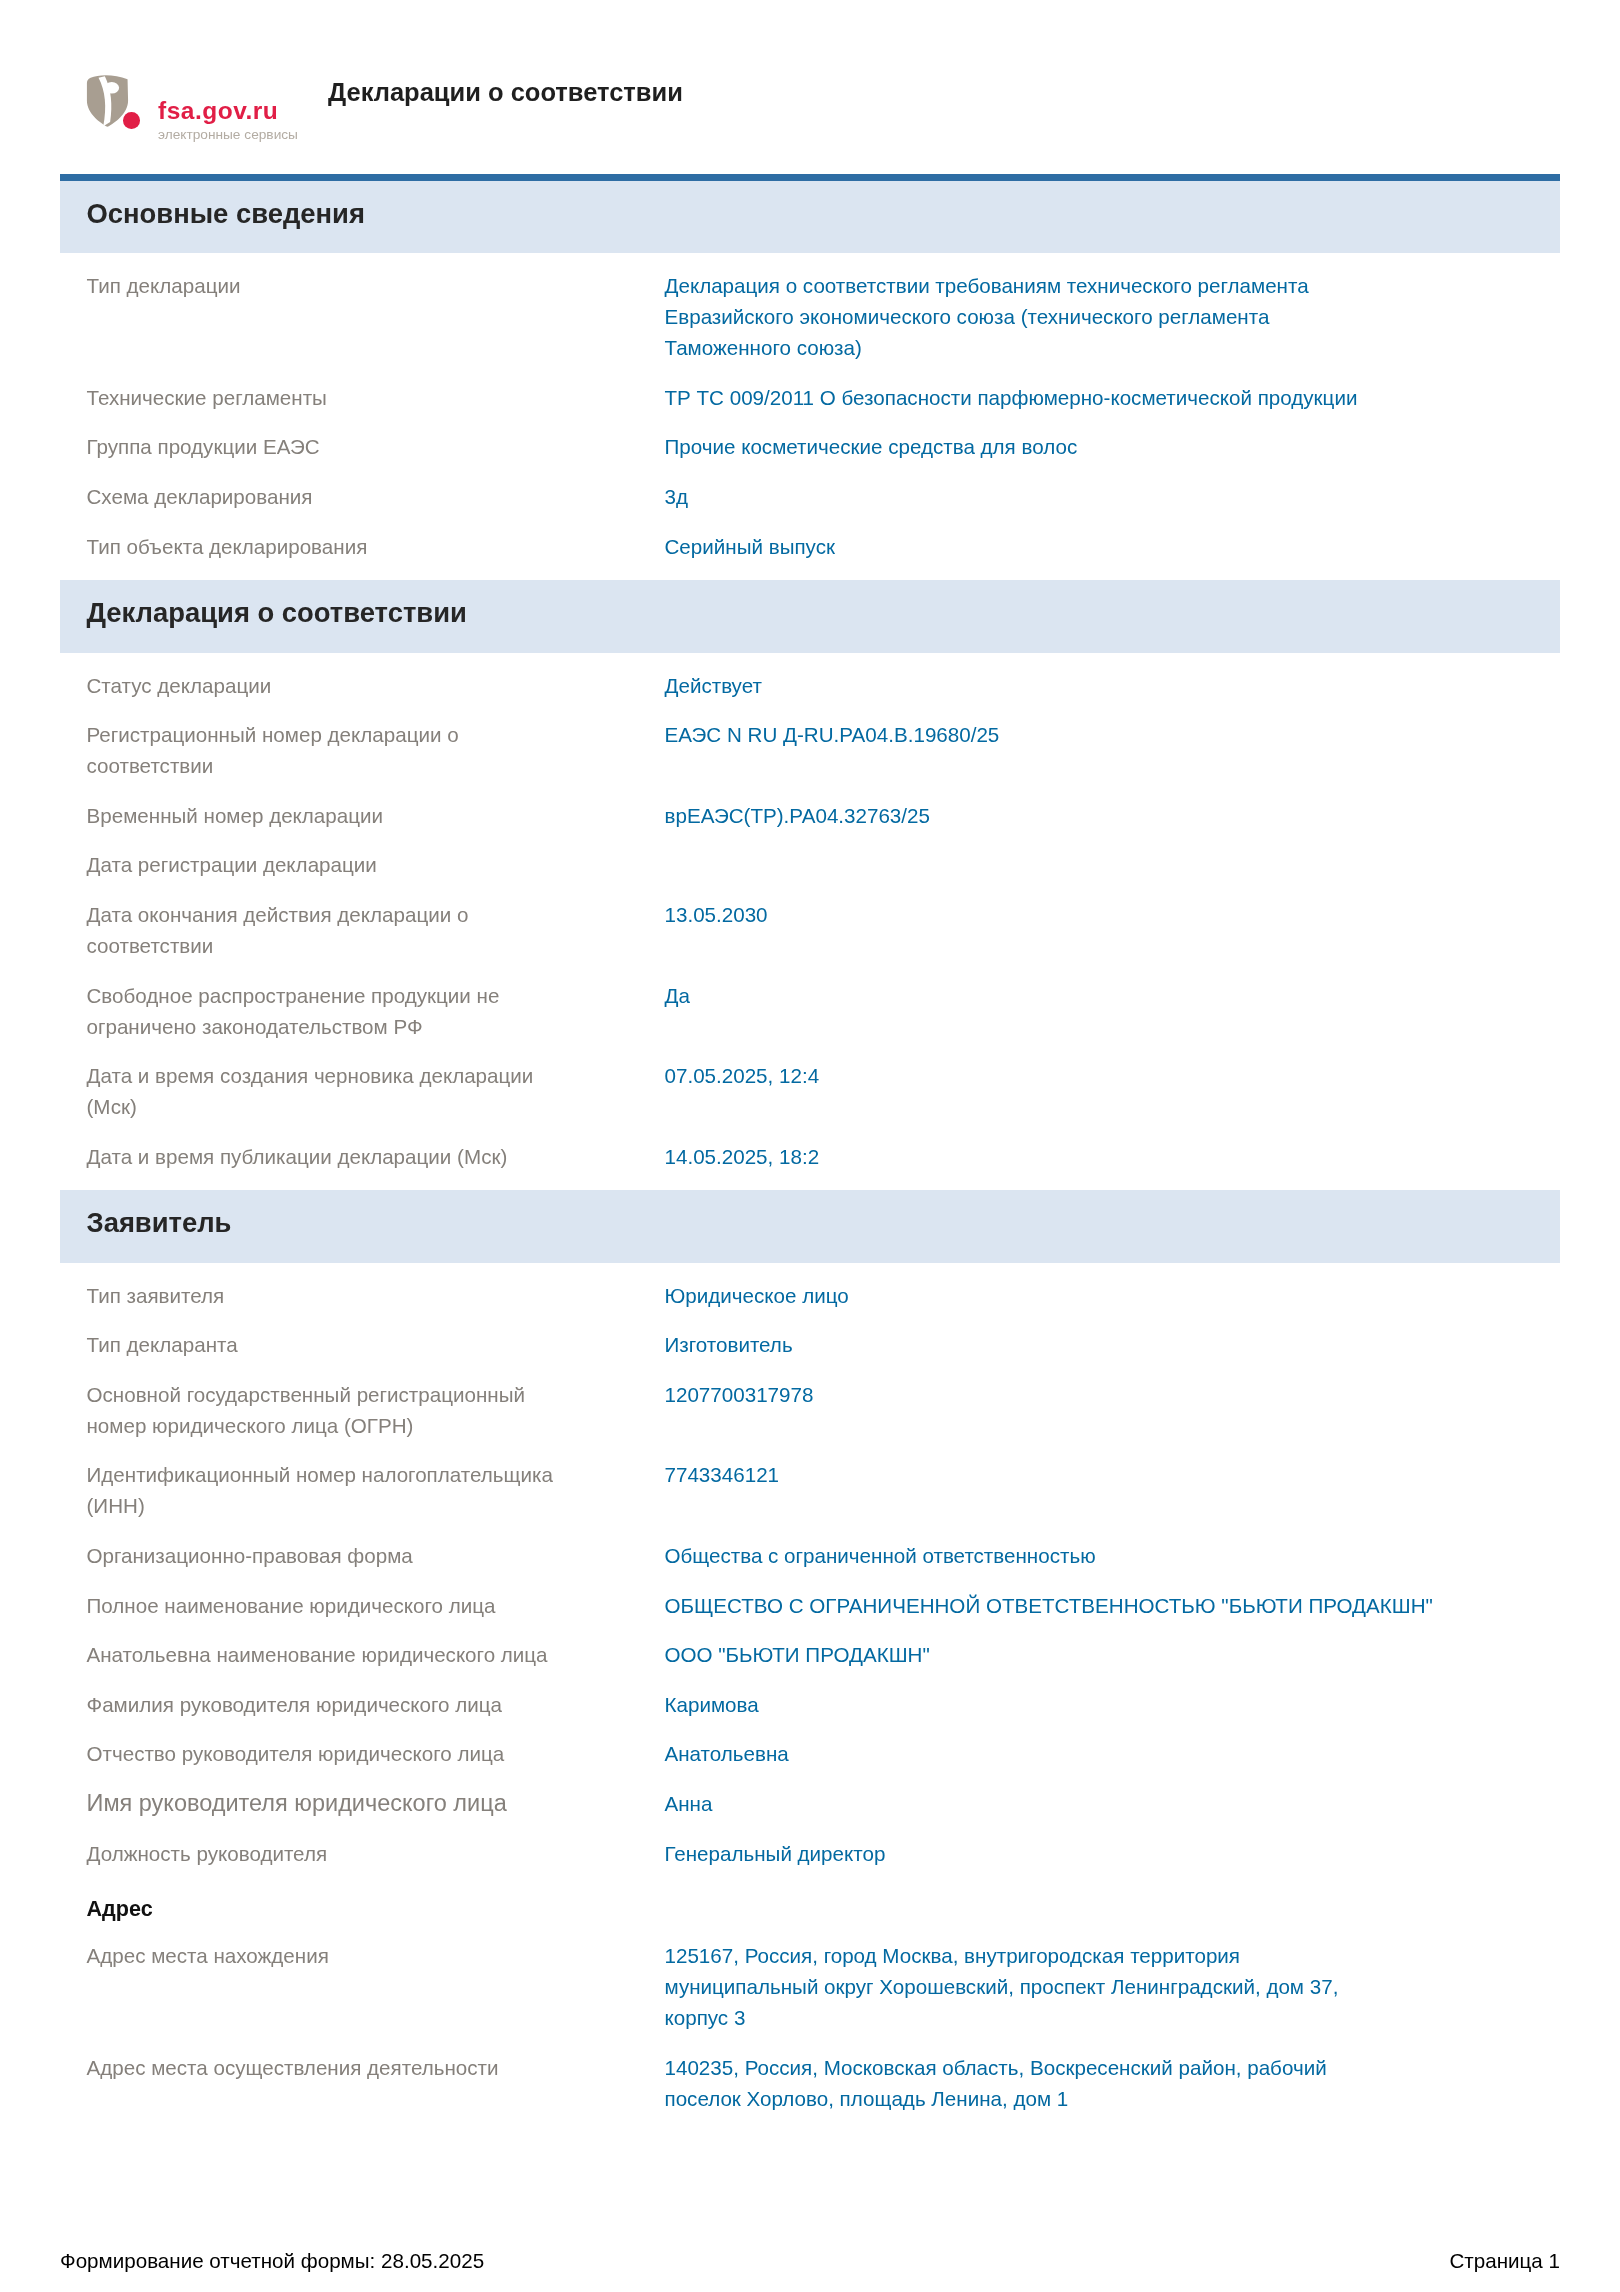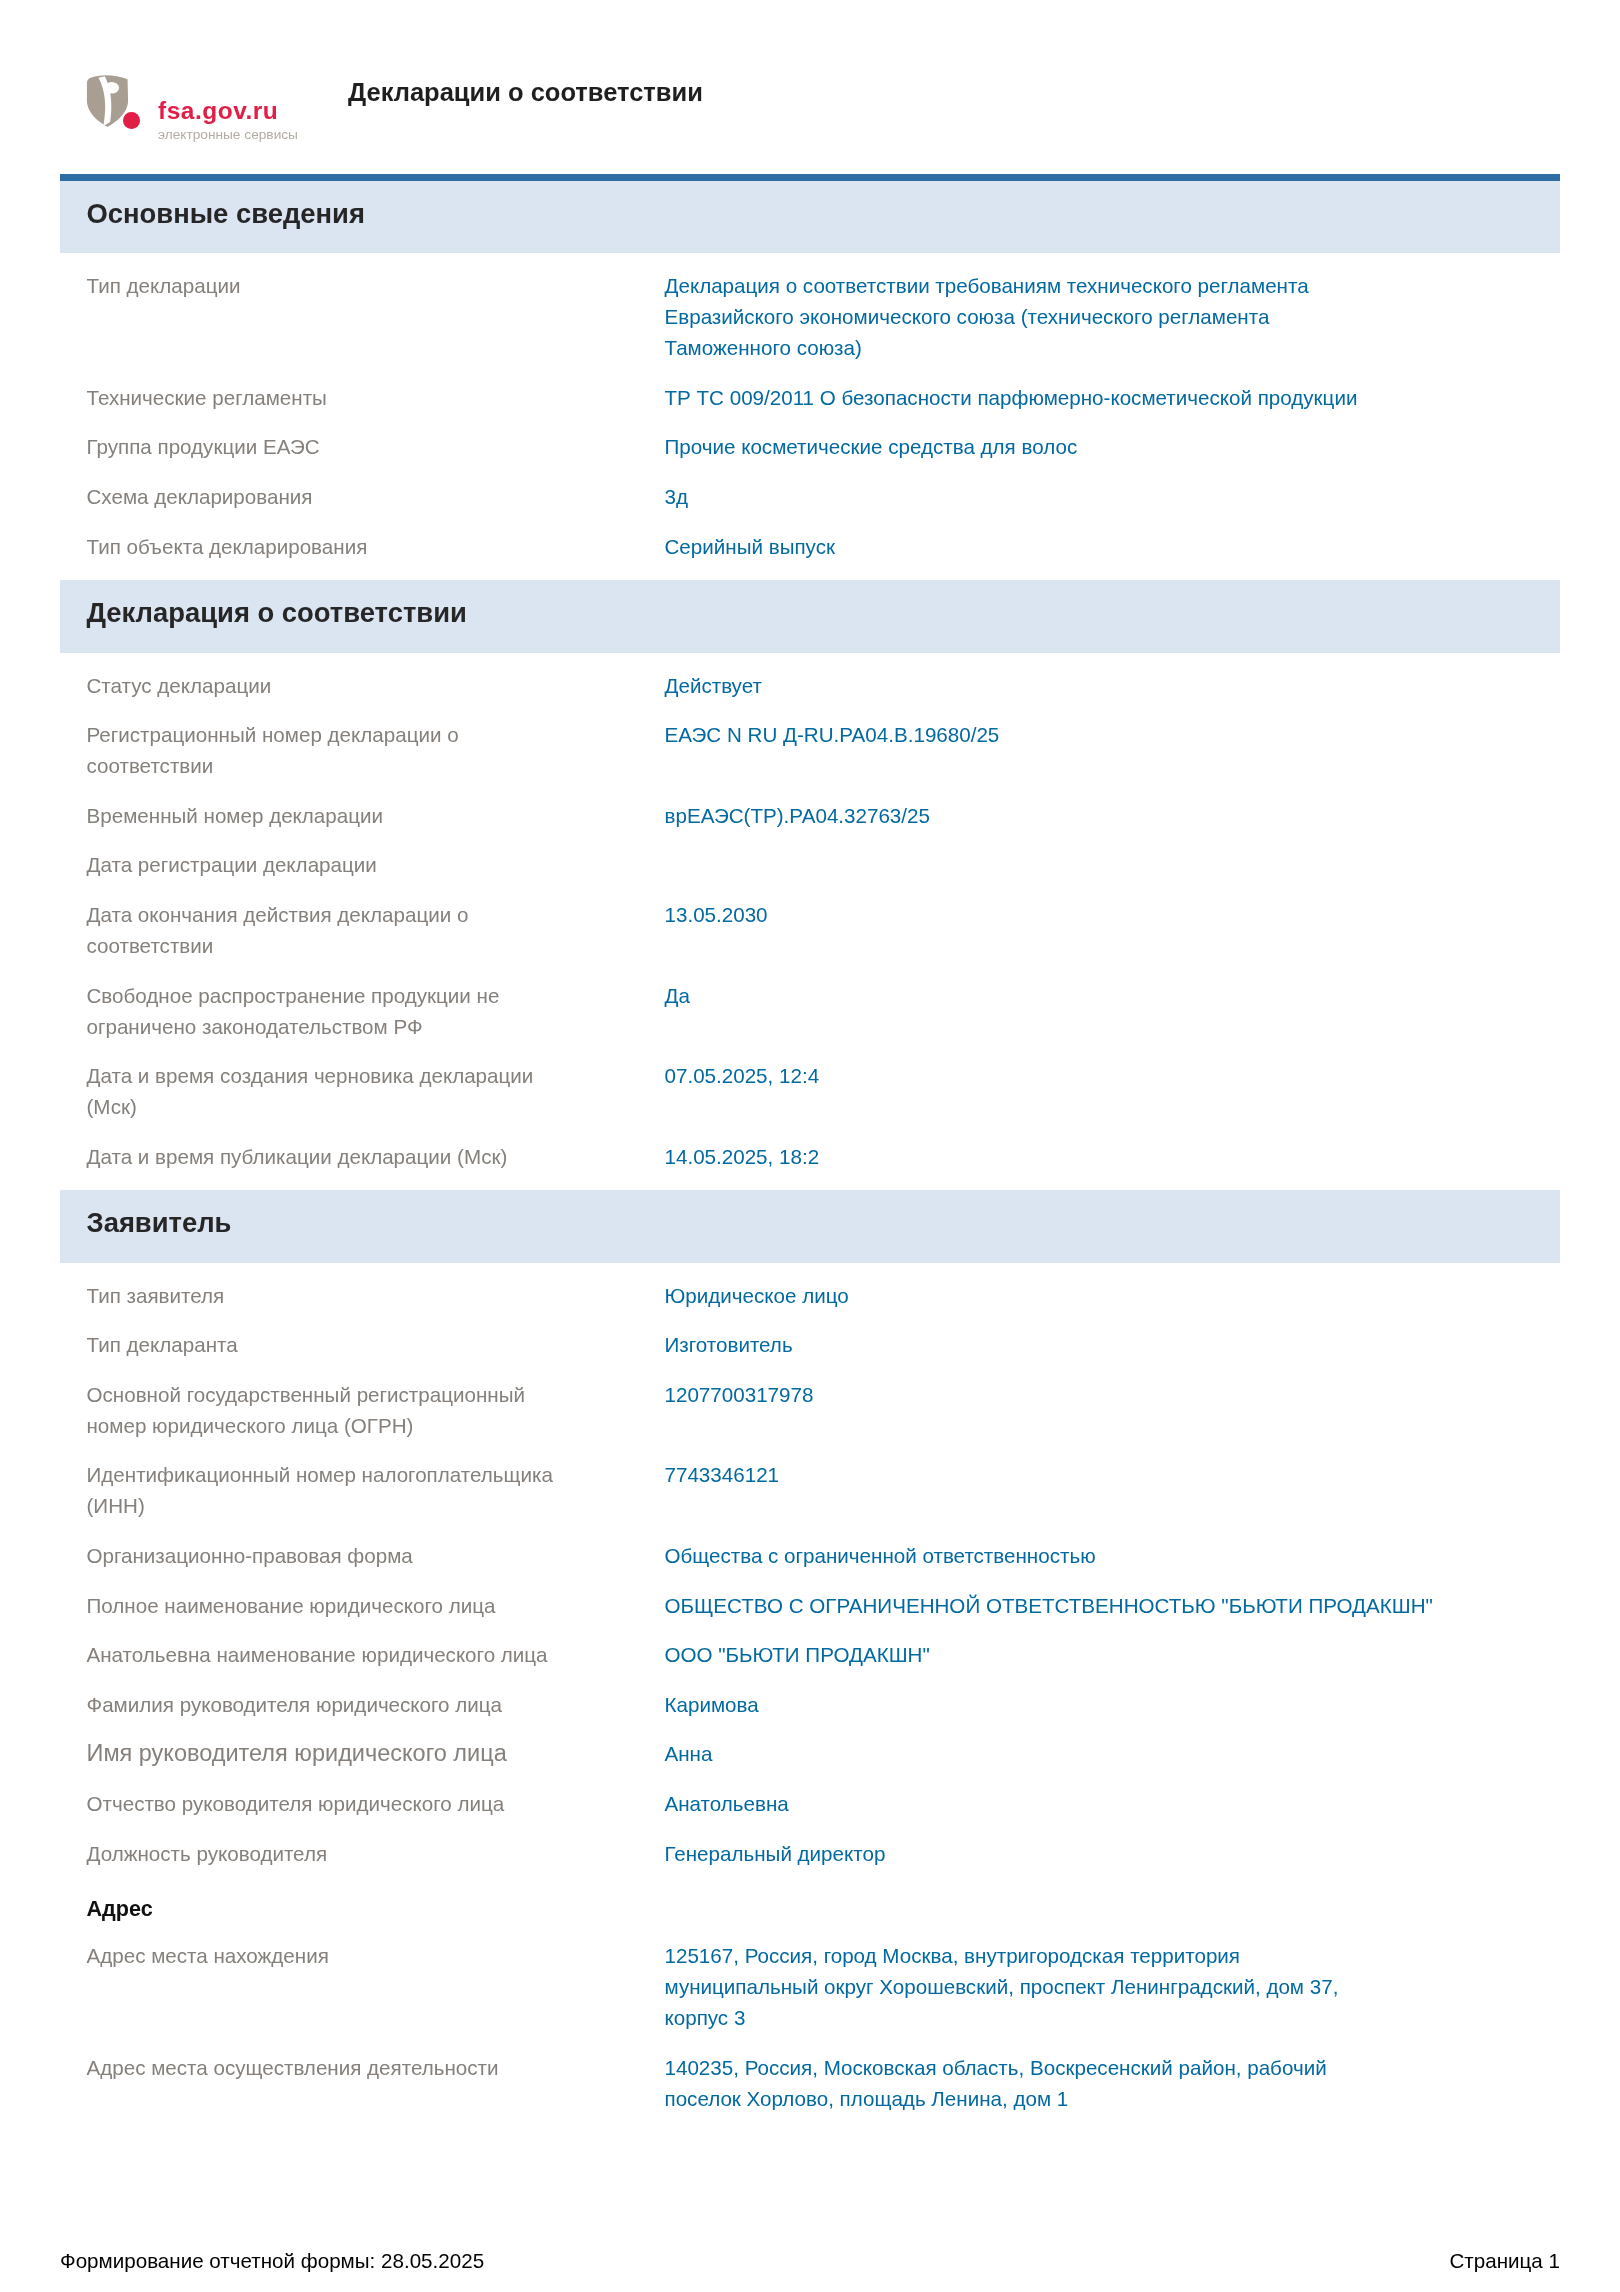--- a/index.html
+++ b/index.html
@@ -14,21 +14,21 @@
   html,body{margin:0;padding:0;background:#ffffff;}
   body{font-family:"Liberation Sans",sans-serif;color:var(--text);}
   .page{position:relative;width:1620px;height:2293px;background:#fff;overflow:hidden;margin:0 auto;}
 
   
   .header{position:relative;height:174px;}
   .logo-shield{position:absolute;left:81px;top:73px;}
   .logo-dot{position:absolute;left:123px;top:112px;width:16.7px;height:16.7px;border-radius:50%;background:var(--brand-red);}
   .logo-text{position:absolute;left:150px;top:97px;font-size:24.5px;font-weight:bold;color:var(--brand-red);letter-spacing:0.5px;margin-left:8px;}
   .logo-subtext{position:absolute;left:158px;top:127px;font-size:13.7px;color:var(--subtext-gray);text-align:right;}
-  .page-title{position:absolute;left:348px;top:78px;font-size:25.5px;font-weight:bold;color:#1f1f1f;}
+  .page-title{position:absolute;left:328px;top:78px;font-size:25.5px;font-weight:bold;color:#1f1f1f;}
 
   
   .content{margin:0 60px;}
   .section{margin:0;}
   .section + .section{margin-top:15.7px;}
   .section-header{
     background:var(--section-bg);
     color:#262626;
     font-size:27.4px;
     font-weight:bold;
@@ -183,26 +183,26 @@
         </div>
         <div class="row">
           <div class="label">Анатольевна наименование юридического лица</div>
           <div class="value">ООО "БЬЮТИ ПРОДАКШН"</div>
         </div>
         <div class="row">
           <div class="label">Фамилия руководителя юридического лица</div>
           <div class="value">Каримова</div>
         </div>
         <div class="row">
+          <div class="label">Отчество руководителя юридического лица</div>
+          <div class="value">Анатольевна</div>
+        </div>
+        <div class="row">
           <div class="label large">Имя руководителя юридического лица</div>
           <div class="value">Анна</div>
-        </div>
-        <div class="row">
-          <div class="label">Отчество руководителя юридического лица</div>
-          <div class="value">Анатольевна</div>
         </div>
         <div class="row">
           <div class="label">Должность руководителя</div>
           <div class="value">Генеральный директор</div>
         </div>
         <div class="subheading">Адрес</div>
         <div class="row">
           <div class="label">Адрес места нахождения</div>
           <div class="value">125167, Россия, город Москва, внутригородская территория
 муниципальный округ Хорошевский, проспект Ленинградский, дом 37,

